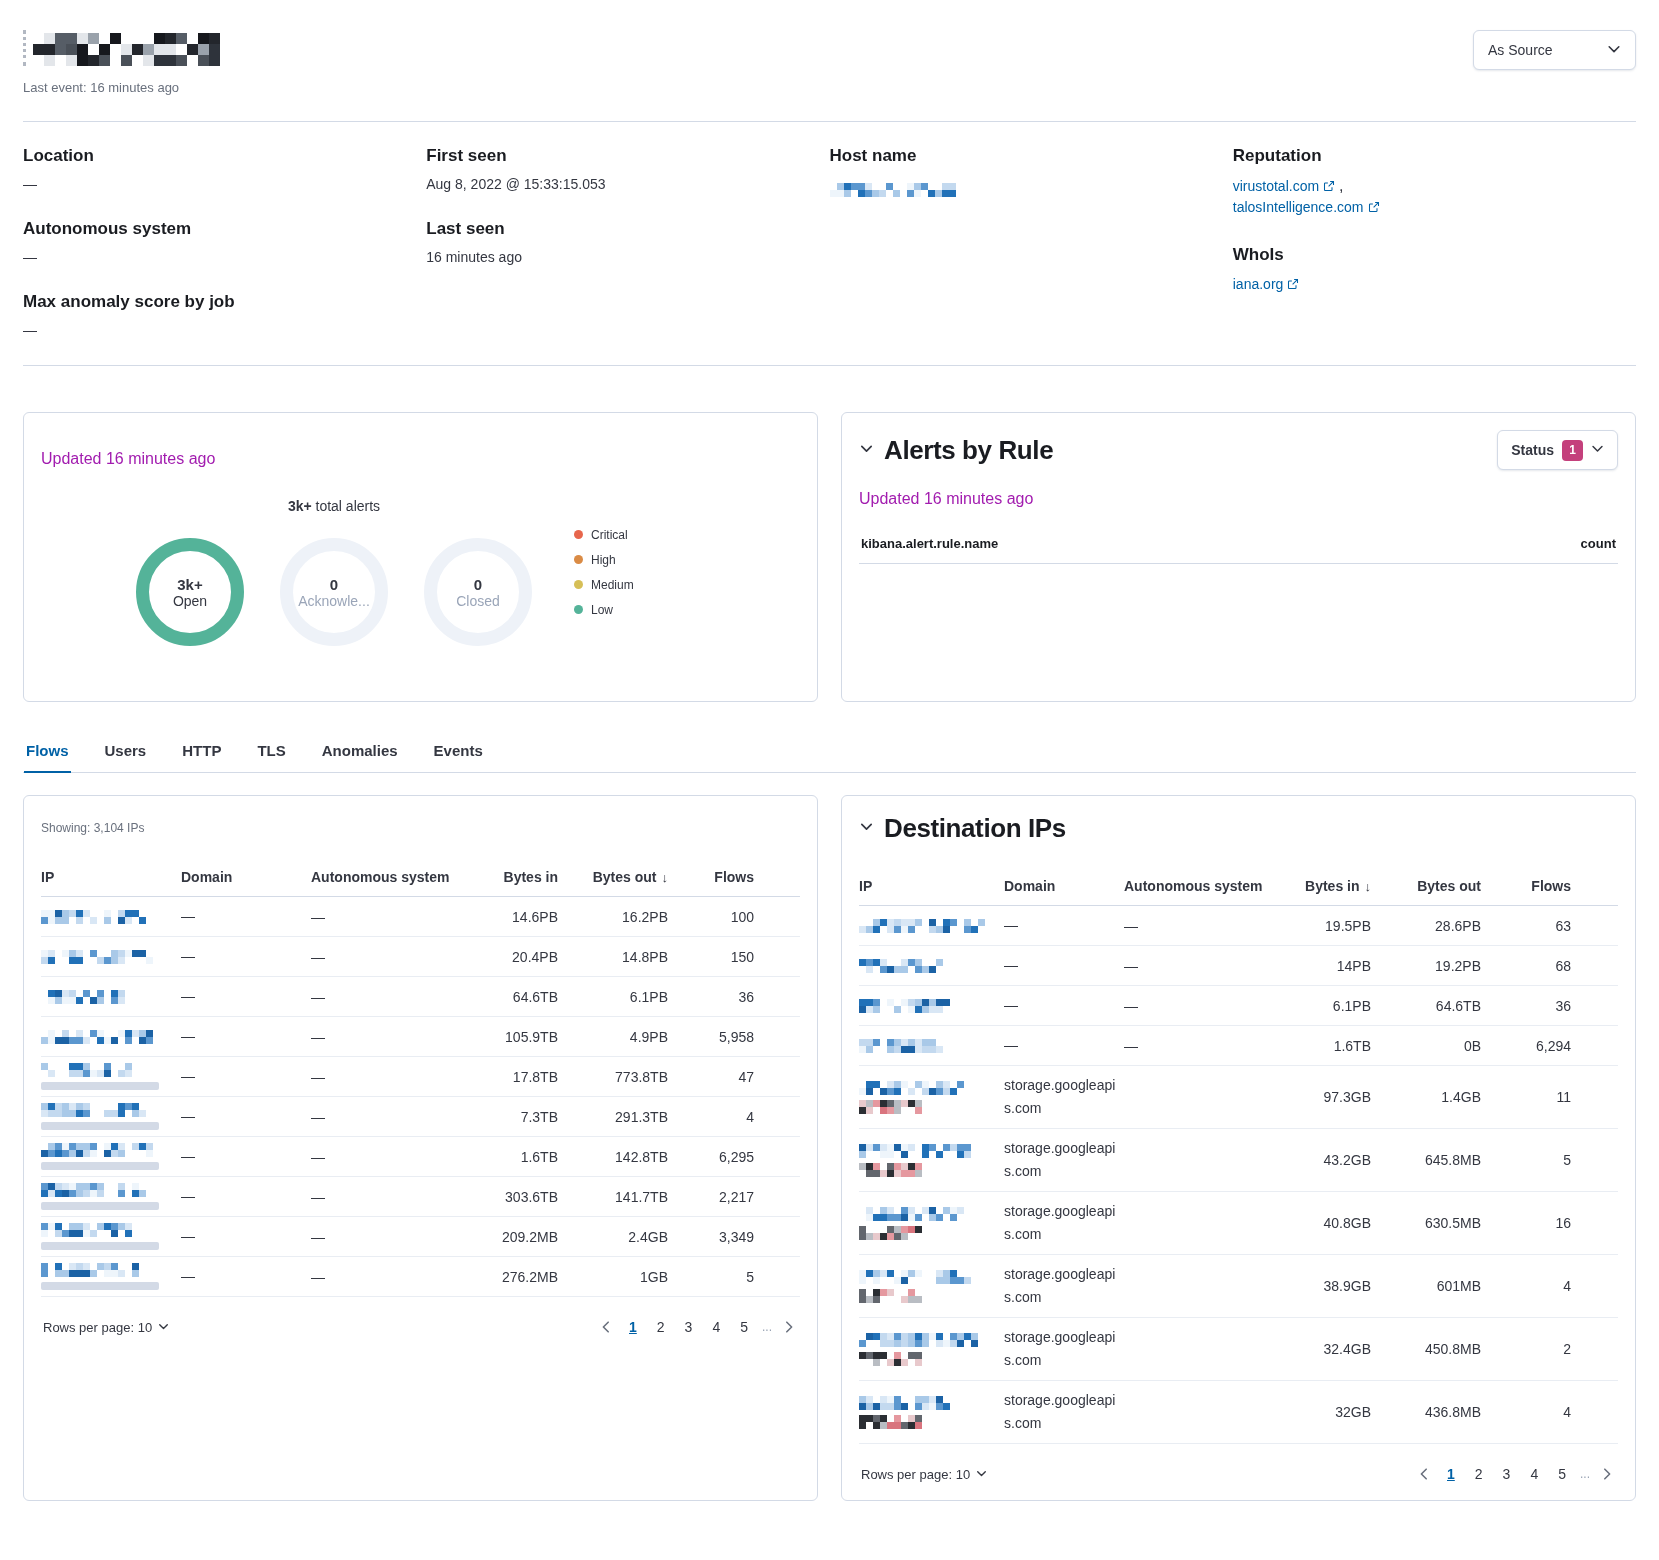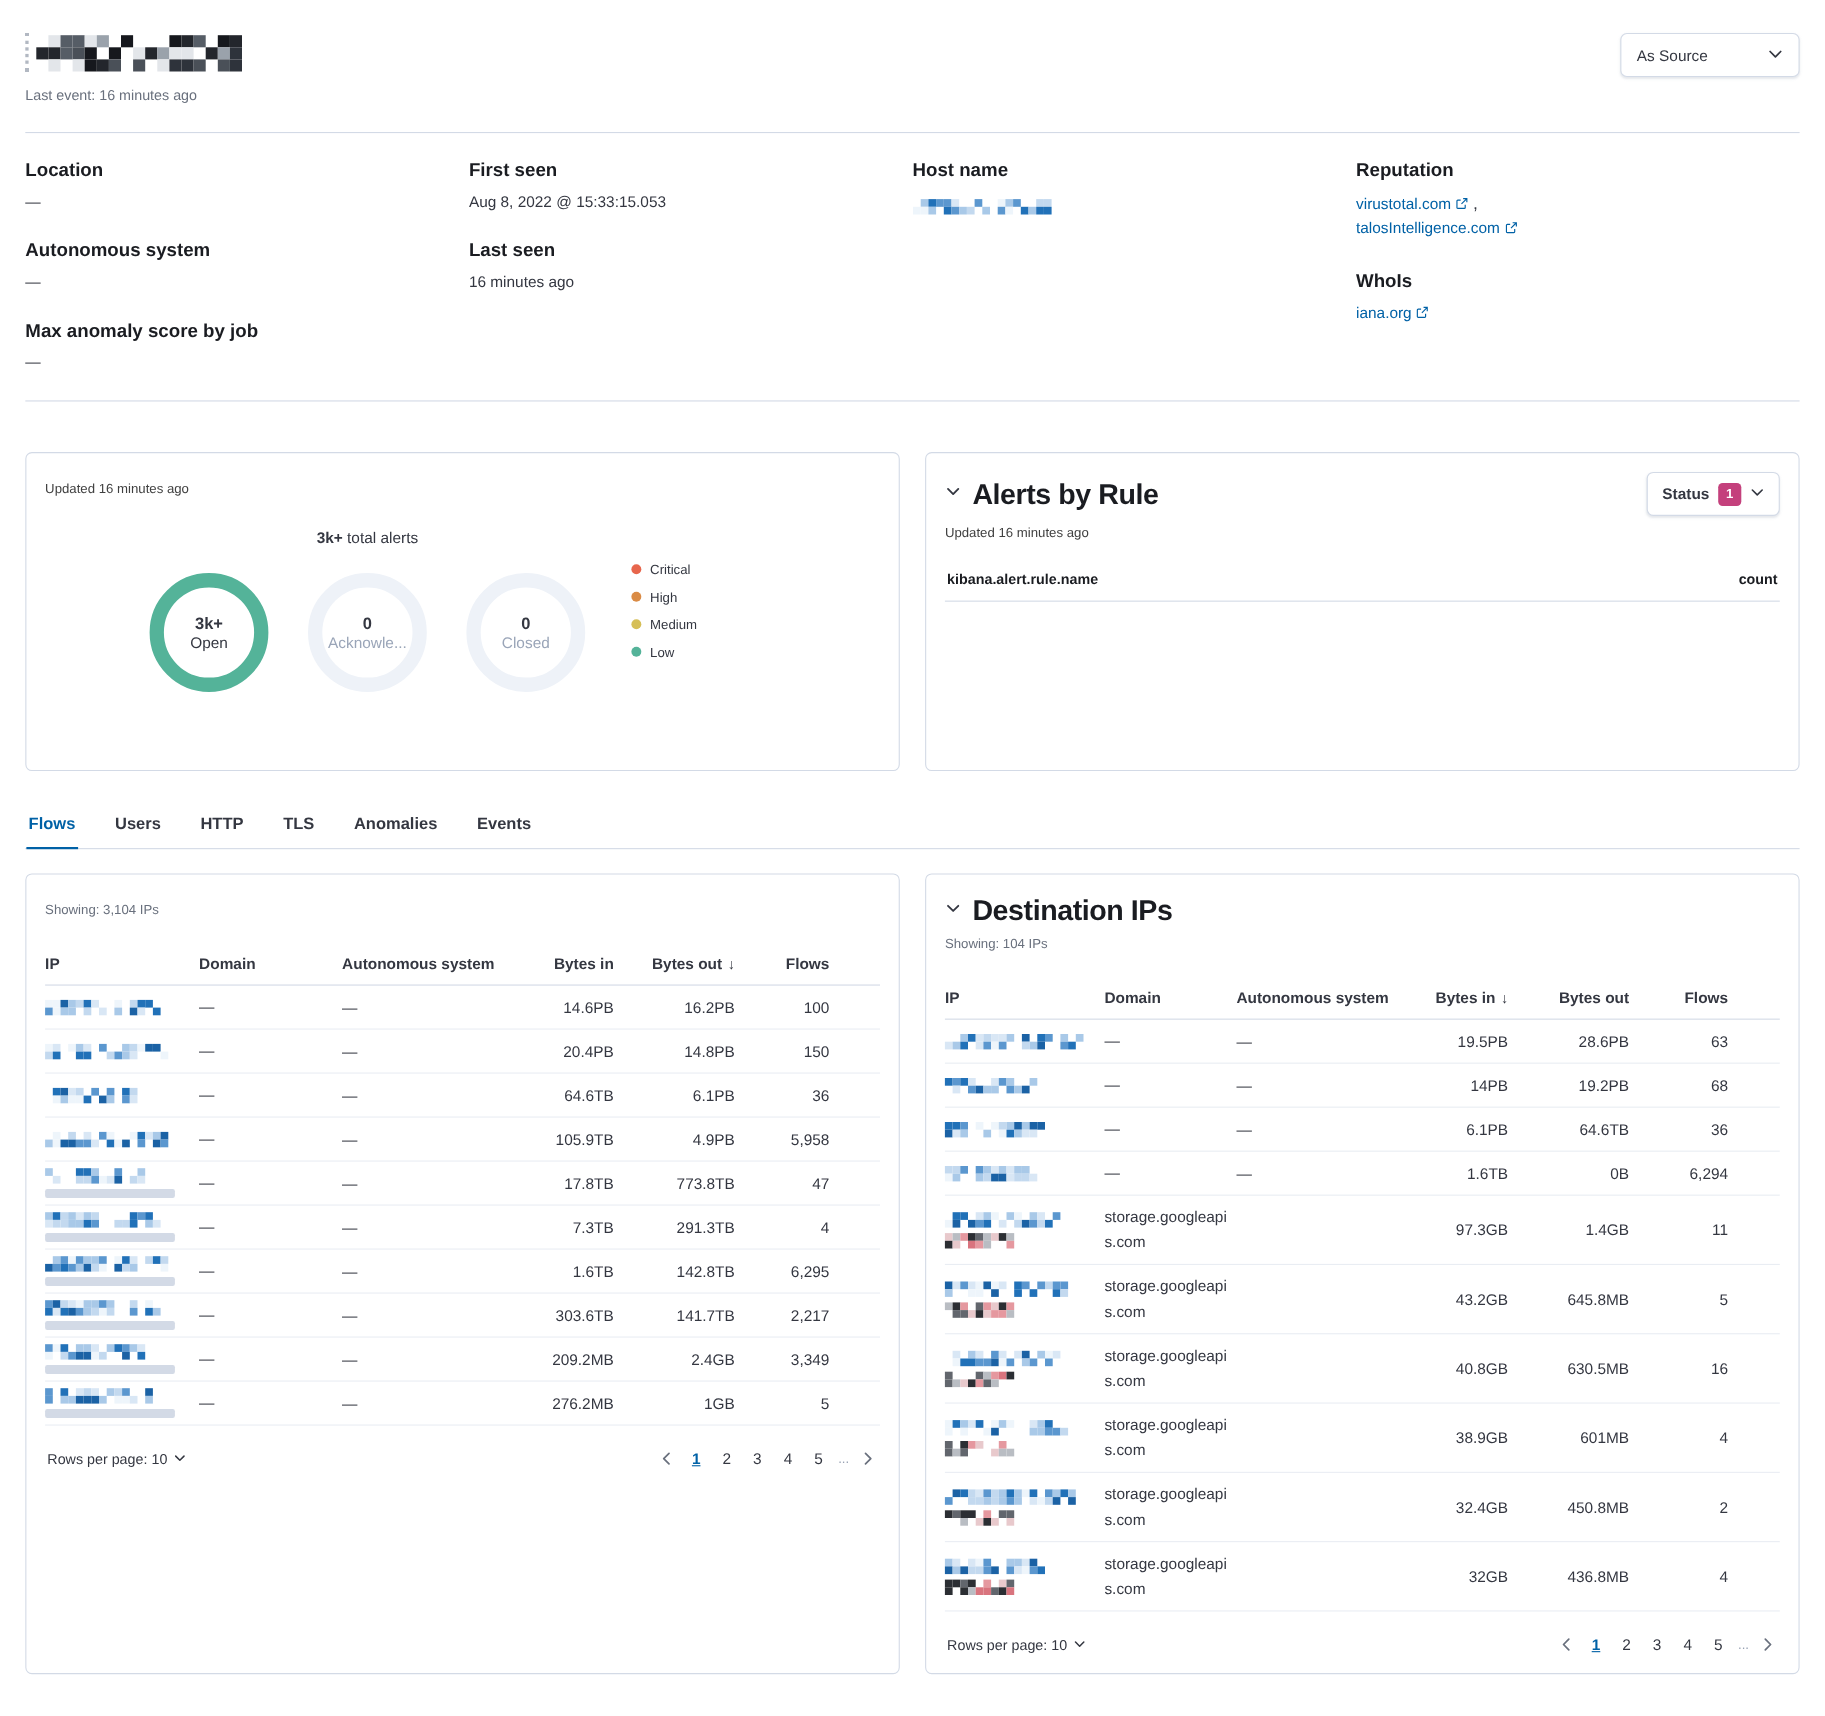--- a/index.html
+++ b/index.html
@@ -42,21 +42,21 @@
   .row1 { margin-top:46px; height:290px; }
   .row2 { margin-top:22px; align-items:stretch; }
   .panel {
     flex:1 1 0; border:1px solid #d3dae6; border-radius:6px; background:#fff;
     padding:17px 17px 16px;
   }
   .panel-head { display:flex; justify-content:space-between; align-items:center; }
   .panel-title-wrap { display:flex; align-items:center; gap:10px; cursor:pointer; }
   .panel-title { font-size:26px; font-weight:700; color:#1a1c21; letter-spacing:-0.4px; }
   .chev { color:#343741; flex:0 0 auto; }
-  .updated { margin-top:8px; font-size:12px; color:#404040; }
+  .updated { margin-top:20px; font-size:16px; color:#a21caf; }
 
   .investigate-btn {
     height:40px; padding:0 16px; border:none; border-radius:6px;
     background:#d6e7f6; color:#0061a6; font-weight:600; font-size:14px;
     font-family:"Liberation Sans",sans-serif; cursor:pointer;
   }
   .status-btn {
     display:flex; align-items:center; gap:8px; height:40px; padding:0 13px;
     border:1px solid #d3dae6; border-radius:6px; background:#fff;
     box-shadow:0 1px 2px rgba(152,162,179,.25); cursor:pointer;
@@ -852,21 +852,20 @@
       <div class="panel-head">
         <div class="panel-title-wrap">
           <span class="chev">
             <svg width="15" height="15" viewBox="0 0 16 16">
                 <path d="M3 5.8l5 5 5-5" fill="none" stroke="currentColor" stroke-width="1.8" stroke-linecap="round" stroke-linejoin="round"></path>
               </svg>
           </span>
           <h2 class="panel-title">Destination IPs</h2>
         </div>
       </div>
-      <div class="showing">Showing: 104 IPs</div>
 
       <div class="iptable">
         <div class="thead">
           <div class="th c1">IP</div>
           <div class="th c2">Domain</div>
           <div class="th c3">Autonomous system</div>
           <div class="th c4 num"><span>Bytes in</span><span class="sort-icon"></span></div>
           <div class="th c5 num">Bytes out</div>
           <div class="th c6 num">Flows</div>
         </div>

